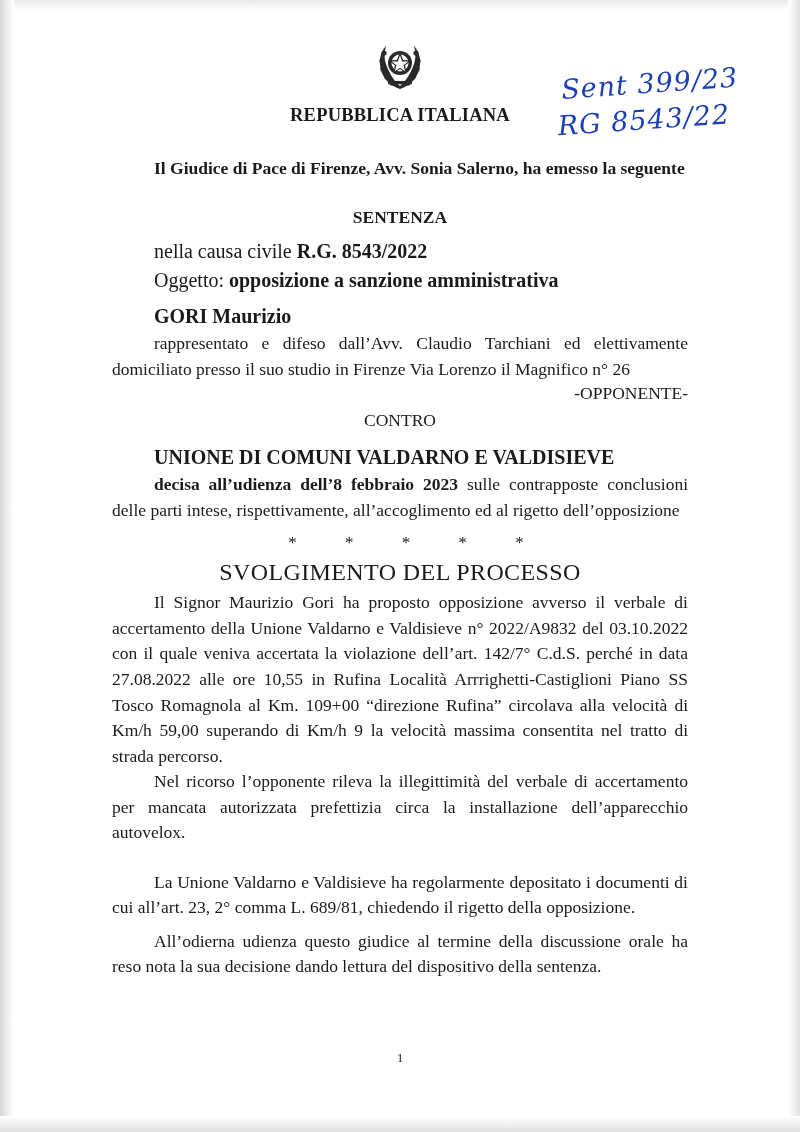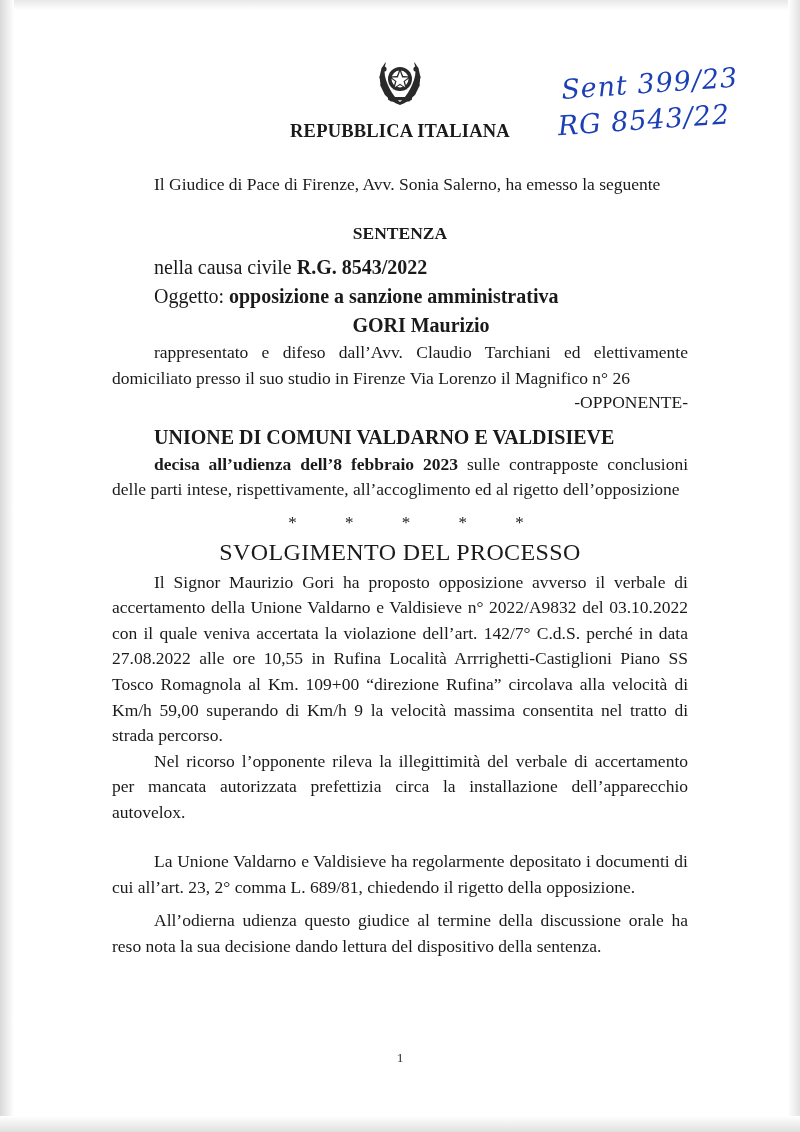--- a/index.html
+++ b/index.html
@@ -42,21 +42,21 @@
     position: absolute;
     left: 0; right: 0; bottom: 0;
     height: 16px;
     background: linear-gradient(to top, #e0e0e0, #ffffff);
     pointer-events: none;
   }
 
   .content {
     position: absolute;
     left: 112px;
-    top: 56px;
+    top: 40px;
     width: 576px;
   }
 
   .emblem {
     width: 100%;
     text-align: center;
     margin-bottom: 6px;
   }
   .emblem svg { display: inline-block; }
 
@@ -182,35 +182,36 @@
           <path d="M26 12 L29.1 20.1 L37.5 20.4 L30.9 25.6 L33.3 33.7 L26 28.9 L18.7 33.7 L21.1 25.6 L14.5 20.4 L22.9 20.1 Z" fill="#2a2a2a"></path>
           <path d="M26 15.5 L28.2 21.4 L34.3 21.6 L29.5 25.3 L31.2 31.2 L26 27.7 L20.8 31.2 L22.5 25.3 L17.7 21.6 L23.8 21.4 Z" fill="#ffffff"></path>
 
           <rect x="14" y="41" width="24" height="3.2" rx="1.2"></rect>
         </g>
       </svg>
     </div>
 
     <div class="heading">REPUBBLICA ITALIANA</div>
 
-    <p class="body gap" style="margin-top:26px;">Il Giudice di Pace di Firenze, Avv. Sonia Salerno, ha emesso la seguente</p>
+    <p class="body gap" style="margin-top:26px;font-weight:bold;">Il Giudice di Pace di Firenze, Avv. Sonia Salerno, ha emesso la seguente</p>
 
     <div class="center bold" style="margin-top:24px;">SENTENZA</div>
 
     <div class="ind-line" style="margin-top:6px;">
       <span>nella causa civile </span><b class="inl">R.G. 8543/2022</b>
     </div>
     <div class="ind-line">
       <span>Oggetto: </span><b class="inl">opposizione a sanzione amministrativa</b>
     </div>
 
-    <div class="ind-line bold" style="margin-top:0;text-align:center;">GORI Maurizio</div>
+    <div class="ind-line bold" style="margin-top:7px;">GORI Maurizio</div>
     <p class="body">rappresentato e difeso dall’Avv. Claudio Tarchiani ed elettivamente domiciliato presso il suo studio in Firenze Via Lorenzo il Magnifico n° 26</p>
     <div class="right" style="margin-top:0;">-OPPONENTE-</div>
 
+    <div class="center" style="margin-top:4px;">CONTRO</div>
 
     <div class="ind-line bold" style="margin-top:10px;">UNIONE DI COMUNI VALDARNO E VALDISIEVE</div>
 
     <p class="body"><b class="inl">decisa all’udienza dell’8 febbraio 2023</b><span> sulle contrapposte conclusioni delle parti intese, rispettivamente, all’accoglimento ed al rigetto dell’opposizione</span></p>
 
     <div class="stars">*  *  *  *  *</div>
 
     <div class="section-title">SVOLGIMENTO DEL PROCESSO</div>
 
     <p class="body">Il Signor Maurizio Gori ha proposto opposizione avverso il verbale di accertamento della Unione Valdarno e Valdisieve n° 2022/A9832 del 03.10.2022 con il quale veniva accertata la violazione dell’art. 142/7° C.d.S. perché in data 27.08.2022 alle ore 10,55 in Rufina Località Arrrighetti-Castiglioni Piano SS Tosco Romagnola al Km. 109+00 “direzione Rufina” circolava alla velocità di Km/h 59,00 superando di Km/h 9 la velocità massima consentita nel tratto di strada percorso.</p>

